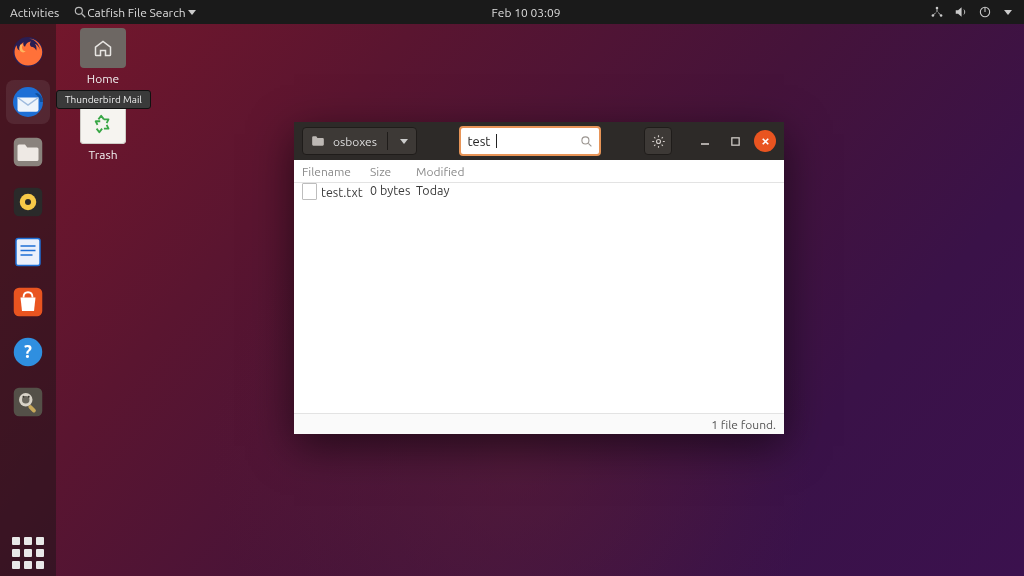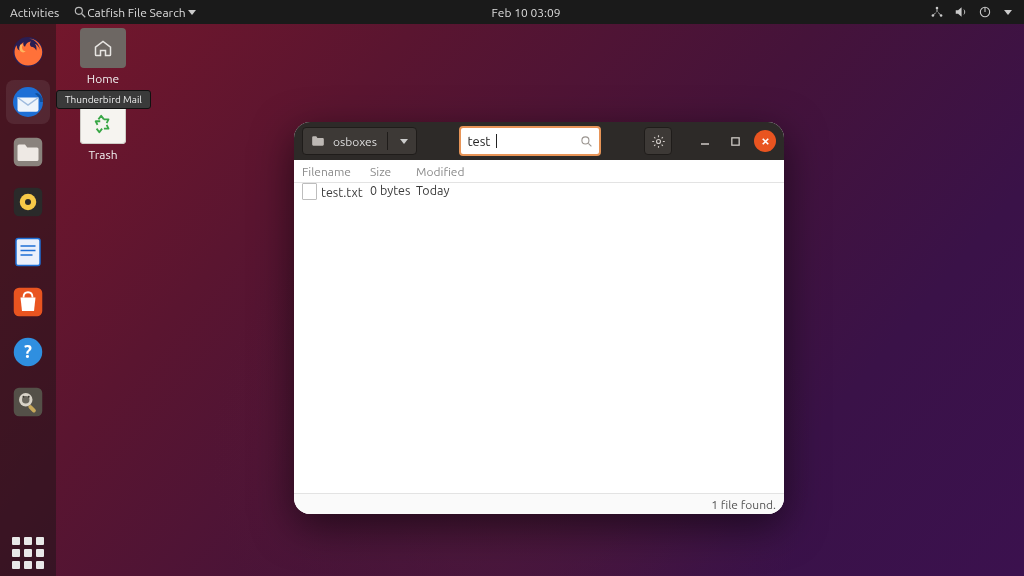--- a/index.html
+++ b/index.html
@@ -26,21 +26,21 @@
   .dock-apps{width:38px;height:38px;display:grid;grid-template-columns:repeat(3,8px);grid-template-rows:repeat(3,8px);gap:4px;align-content:center;justify-content:center;margin-bottom:10px;}
   .dock-apps span{width:8px;height:8px;background:#e8e8e8;border-radius:1px;}
   
   .dicon{position:absolute;width:70px;text-align:center;color:#f0f0f0;font-size:12px;}
   .dicon .tile{width:46px;height:40px;margin:0 auto 4px;border-radius:4px;display:flex;align-items:center;justify-content:center;}
   .dicon.home .tile{background:#6d6763;}
   .dicon.trash .tile{background:#f6f4f0;box-shadow:inset 0 0 0 1px #cfccc7;}
   
   #tooltip{position:absolute;background:#3a3a3a;color:#eee;border:1px solid #111;border-radius:3px;padding:3px 8px;font-size:10px;z-index:30;}
   
-  #win{position:absolute;left:294px;top:98px;width:490px;height:392px;background:#fff;border-radius:16px;box-shadow:0 12px 40px rgba(0,0,0,.55);overflow:hidden;z-index:12;}
+  #win{position:absolute;left:294px;top:98px;width:490px;height:312px;background:#fff;border-radius:0;box-shadow:0 12px 40px rgba(0,0,0,.55);overflow:hidden;z-index:12;}
   #win .titlebar{height:38px;background:#2d2a28;display:flex;align-items:center;padding:0 8px;gap:8px;}
   .path-btn{height:26px;background:#3d3936;border:1px solid #1f1c1a;border-radius:4px;color:#ddd;display:flex;align-items:center;padding:0 8px;gap:8px;font-size:12px;}
   .path-btn .sep{width:1px;height:18px;background:#1f1c1a;margin:0 2px;}
   .search-wrap{flex:0 0 auto;margin-left:auto;width:126px;height:26px;background:#fff;border:2px solid #e79457;border-radius:4px;display:flex;align-items:center;padding:0 6px;gap:6px;}
   .caret{display:inline-block;width:1px;height:14px;background:#222;animation:blink 1.1s steps(1) infinite;vertical-align:middle;}
   @keyframes blink{50%{opacity:0}}
   .hb-btn{width:26px;height:26px;border:1px solid #1f1c1a;border-radius:4px;background:#3d3936;display:flex;align-items:center;justify-content:center;color:#ddd;}
   .win-btn{width:22px;height:22px;border-radius:50%;display:flex;align-items:center;justify-content:center;color:#ddd;}
   .win-btn.close{background:#e95420;color:#fff;}
   

